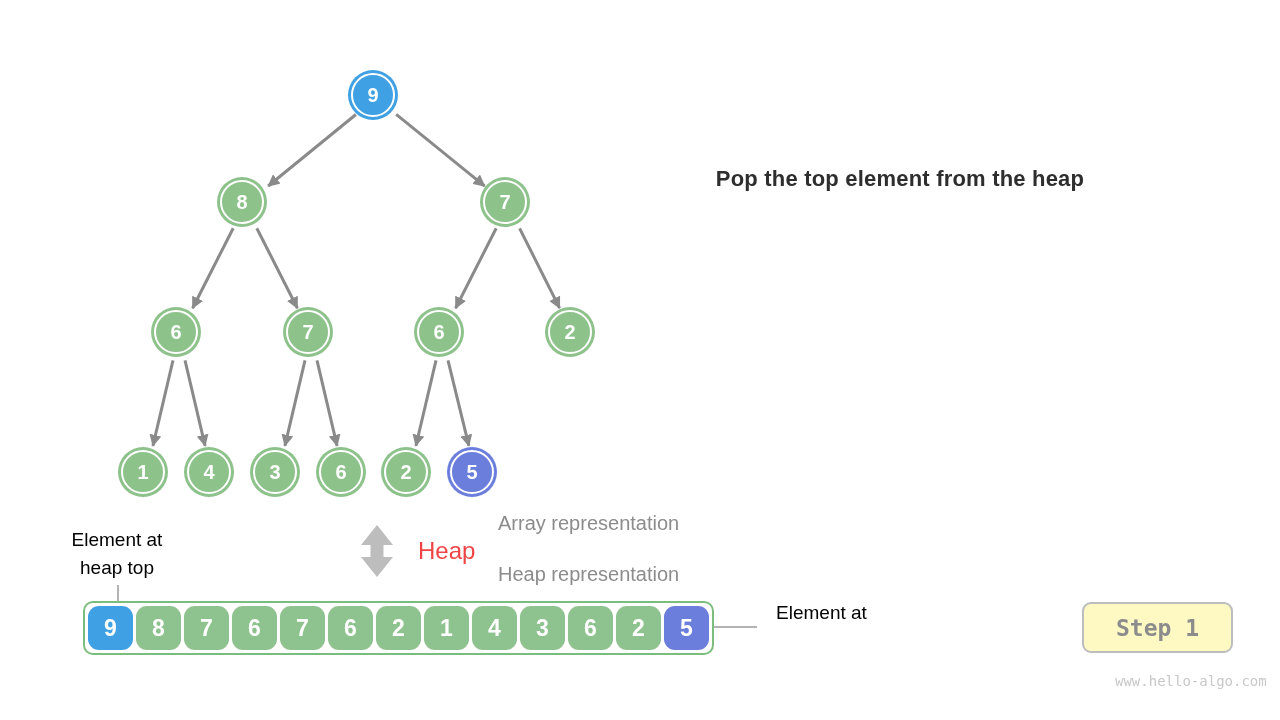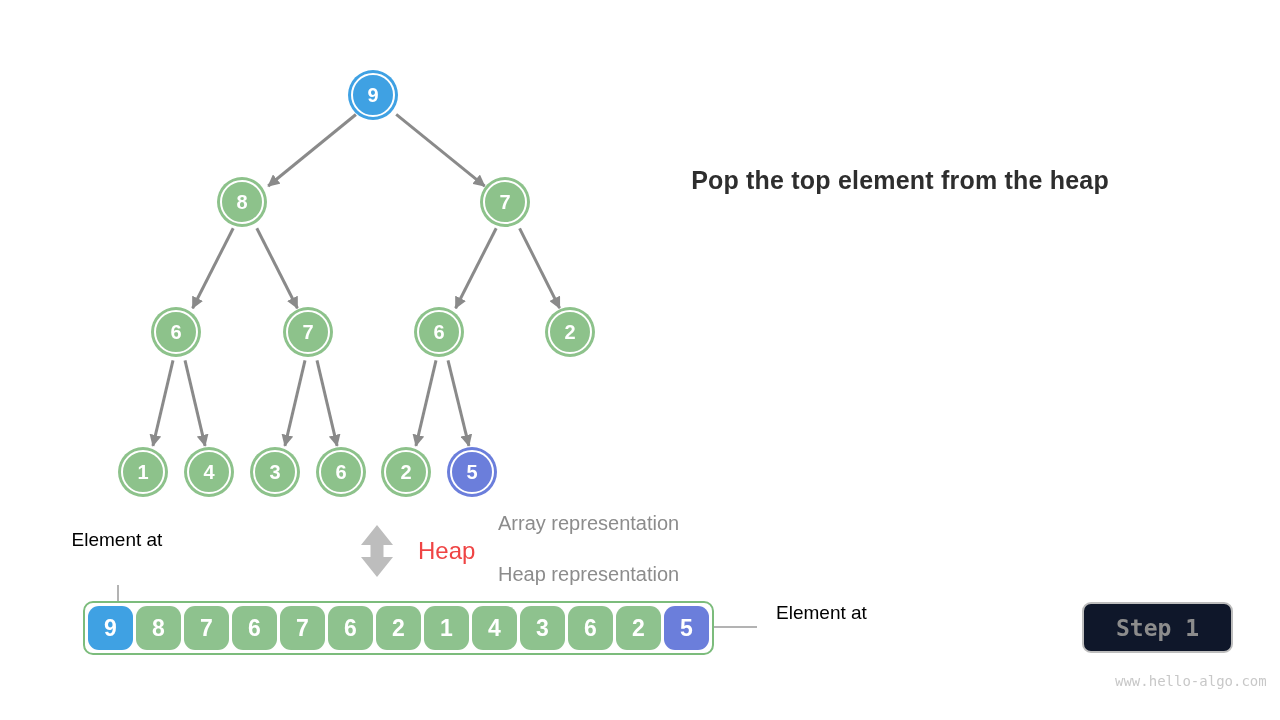--- a/index.html
+++ b/index.html
@@ -15,21 +15,21 @@
     border:2px solid #ffffff;display:flex;align-items:center;justify-content:center;
     color:#fff;font-weight:bold;font-size:20px;line-height:1;
   }
   .node.green{background:#8dc28b;box-shadow:0 0 0 3px #8dc28b;}
   .node.blue{background:#3fa1e3;box-shadow:0 0 0 3px #3fa1e3;}
   .node.purple{background:#6b7edb;box-shadow:0 0 0 3px #6b7edb;}
 
   
   .title{
     position:absolute;left:655px;top:166px;width:490px;text-align:center;
-    font-size:25px;font-weight:bold;color:#2e2e2e;letter-spacing:.2px;
+    font-size:22px;font-weight:bold;color:#2e2e2e;letter-spacing:.2px;
   }
 
   
   .gray-label{color:#000000;font-size:19px;line-height:28px;}
   .lbl-heap-top{position:absolute;left:38px;top:526px;width:158px;text-align:center;}
   .lbl-heap-bottom{position:absolute;left:744px;top:598px;width:155px;text-align:center;line-height:29px;}
   .lbl-tree-repr{position:absolute;left:498px;top:512px;font-size:20px;color:#8c8c8c;}
   .lbl-array-repr{position:absolute;left:498px;top:563px;font-size:20px;color:#8c8c8c;}
   .lbl-heap{position:absolute;left:418px;top:537px;font-size:24px;font-weight:normal;color:#ef4444;}
 
@@ -43,21 +43,21 @@
     width:45px;height:44px;border-radius:11px;background:#8ec28e;
     display:flex;align-items:center;justify-content:center;
     color:#fff;font-weight:bold;font-size:23px;
   }
   .cell.blue{background:#3fa1e3;}
   .cell.purple{background:#6b7edb;}
 
   
   .step-badge{
     position:absolute;left:1082px;top:602px;width:151px;height:51px;
-    border:2px solid #bdbdbd;border-radius:9px;background:#0f172a;
+    border:2px solid #bdbdbd;border-radius:9px;background:#fef9c3;
     display:flex;align-items:center;justify-content:center;
     font-family:"DejaVu Sans Mono","Liberation Mono",monospace;
     font-weight:bold;font-size:23px;color:#8c8c8c;box-sizing:border-box;
   }
 
   .watermark{
     position:absolute;left:1115px;top:673px;
     font-family:"DejaVu Sans Mono","Liberation Mono",monospace;
     font-size:14px;color:#c8c8c8;
   }
@@ -106,20 +106,21 @@
   <div class="node green" style="left:187px;top:450px;">4</div>
   <div class="node green" style="left:253px;top:450px;">3</div>
   <div class="node green" style="left:319px;top:450px;">6</div>
   <div class="node green" style="left:384px;top:450px;">2</div>
   <div class="node purple" style="left:450px;top:450px;">5</div>
 
   <div class="title">Pop the top element from the heap</div>
 
   <div class="gray-label lbl-heap-top">
     <div>Element at</div>
+    <div>heap top</div>
   </div>
 
   <div class="lbl-heap">Heap</div>
   <div class="lbl-tree-repr">Array representation</div>
   <div class="lbl-array-repr">Heap representation</div>
 
   <div class="gray-label lbl-heap-bottom">
     <div>Element at</div>
   </div>
 

